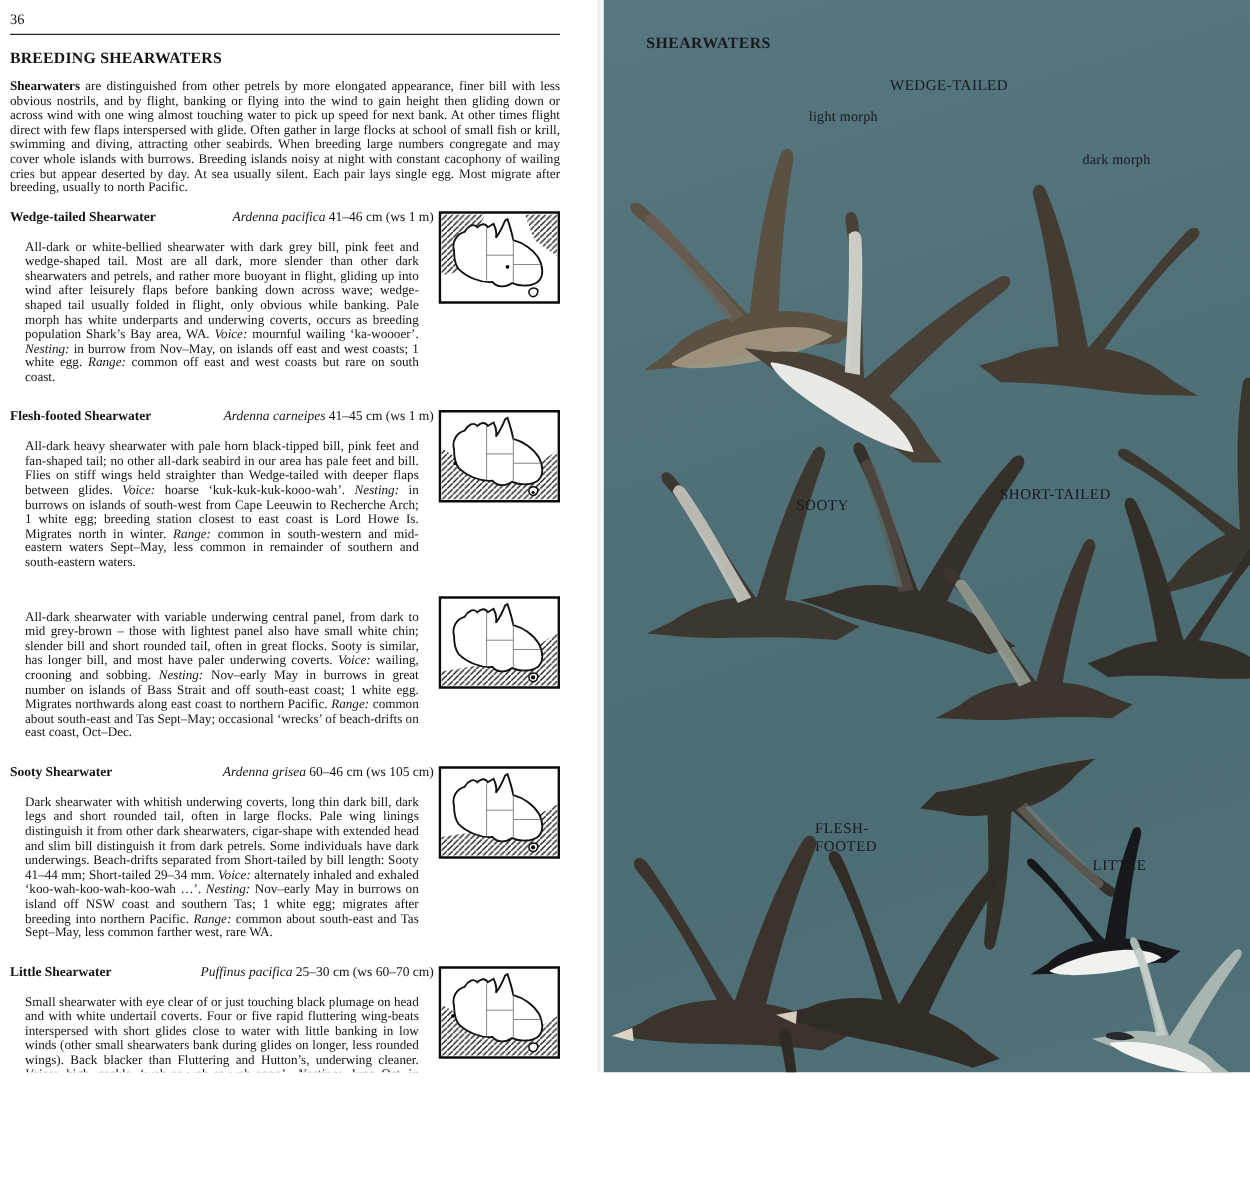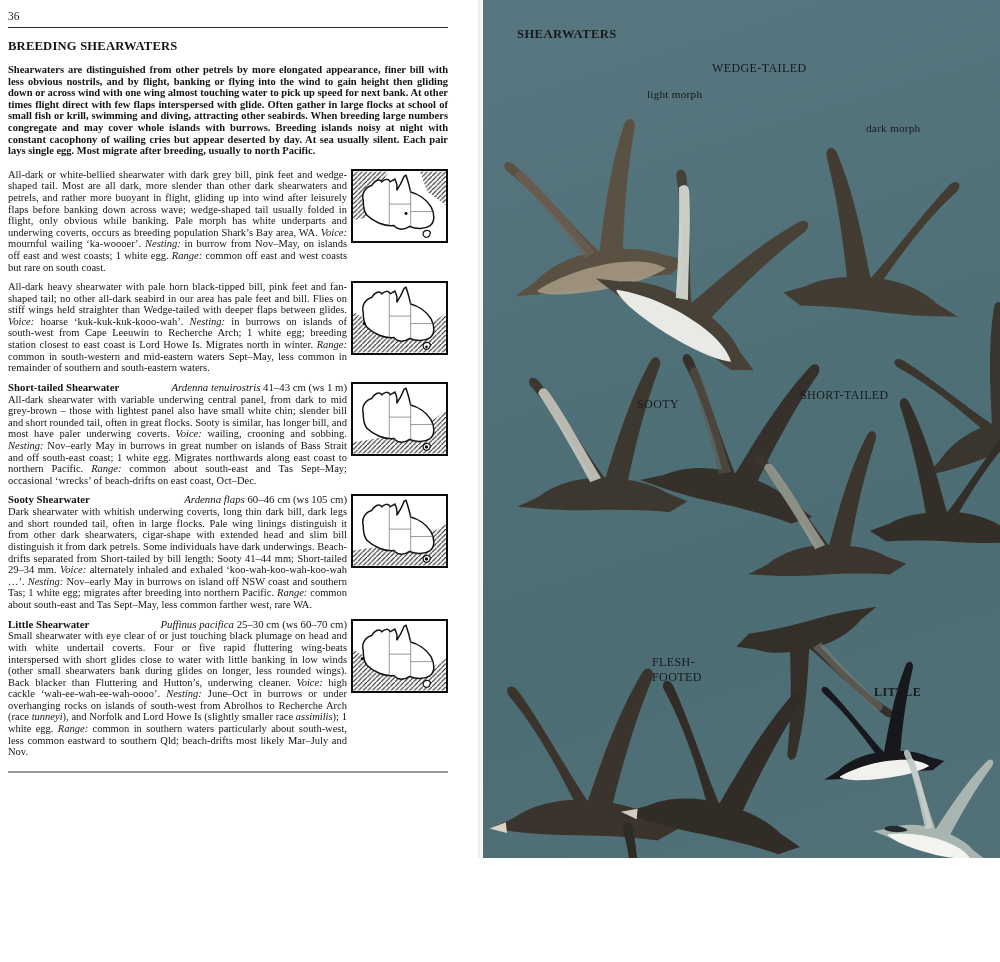--- a/index.html
+++ b/index.html
@@ -3,28 +3,28 @@
 <meta charset="utf-8">
 <style>
   html,body{margin:0;padding:0;background:#fff;}
   .canvas{position:relative;width:1000px;height:858px;background:#ffffff;overflow:hidden;
           font-family:"Liberation Serif",serif;color:#141414;}
   
   .left-page{position:absolute;left:8px;top:10px;width:440px;}
   .pagenum{font-size:11.5px;line-height:13px;}
   .toprule{border:none;border-top:1.7px solid #2a2a2a;margin:4px 0 11px 0;}
   .title{font-size:12.6px;font-weight:bold;letter-spacing:.2px;margin:1px 0 10px 0;}
-  .intro{font-size:10.5px;line-height:11.6px;text-align:justify;margin:0 0 12px 0;font-weight:bold;}
+  .intro{font-size:10.5px;line-height:11.6px;text-align:justify;margin:0 0 12px 0;}
   .species{display:flex;margin-bottom:8px;}
   .sp-txt{width:339px;}
   .sp-head{display:flex;justify-content:space-between;align-items:baseline;
            font-size:10.8px;line-height:11.8px;}
   .sp-name{font-weight:bold;}
   .sp-sci{white-space:nowrap;}
-  .sp-body{font-size:10.5px;line-height:11.6px;text-align:justify;margin:0;font-family:Liberation Serif, serif;}
+  .sp-body{font-size:10.5px;line-height:11.6px;text-align:justify;margin:12px;font-family:Liberation Serif, serif;}
   .mapcol{width:101px;display:flex;justify-content:flex-end;}
   .map{border:2px solid #0b0b0b;background:#fff;display:block;height:70px;}
   .botrule{border:none;border-top:2px solid #979797;margin-top:13px;}
   
   .plate{position:absolute;left:483px;top:0;width:517px;height:962px;overflow:hidden;
          background:linear-gradient(163deg,#587780 0%,#507078 38%,#4d6d74 62%,#537279 100%);}
   .plate svg.birds{position:absolute;left:0;top:0;}
   .plate-label{position:absolute;color:#17191c;font-size:12px;line-height:13px;
                letter-spacing:.4px;white-space:nowrap;}
   .plate-label.bold{font-weight:bold;font-size:12.6px;}
@@ -55,80 +55,84 @@
 <div class="canvas">
 
   <div class="left-page">
     <div class="pagenum">36</div>
     <hr class="toprule">
     <h1 class="title">BREEDING SHEARWATERS</h1>
     <p class="intro"><b>Shearwaters</b> are distinguished from other petrels by more elongated appearance, finer bill with less obvious nostrils, and by flight, banking or flying into the wind to gain height then gliding down or across wind with one wing almost touching water to pick up speed for next bank. At other times flight direct with few flaps interspersed with glide. Often gather in large flocks at school of small fish or krill, swimming and diving, attracting other seabirds. When breeding large numbers congregate and may cover whole islands with burrows. Breeding islands noisy at night with constant cacophony of wailing cries but appear deserted by day. At sea usually silent. Each pair lays single egg. Most migrate after breeding, usually to north Pacific.</p>
 
     <section class="species">
       <div class="sp-txt">
+        <div class="sp-head">
+          <span class="sp-name">Wedge-tailed Shearwater</span>
+          <span class="sp-sci"><i>Ardenna pacifica</i> <span>41–46 cm (ws 1 m)</span></span>
+        </div>
         <p class="sp-body">All-dark or white-bellied shearwater with dark grey bill, pink feet and wedge-shaped tail. Most are all dark, more slender than other dark shearwaters and petrels, and rather more buoyant in flight, gliding up into wind after leisurely flaps before banking down across wave; wedge-shaped tail usually folded in flight, only obvious while banking. Pale morph has white underparts and underwing coverts, occurs as breeding population Shark’s Bay area, WA. <i>Voice:</i> mournful wailing ‘ka-woooer’. <i>Nesting:</i> in burrow from Nov–May, on islands off east and west coasts; 1 white egg. <i>Range:</i> common off east and west coasts but rare on south coast.</p>
       </div>
       <div class="mapcol">
         <svg class="map" viewBox="0 0 100 74" width="93">
           <pattern id="h1" width="5" height="5" patternUnits="userSpaceOnUse">
               <path d="M0,5 L5,0" stroke="#1a1a1a" stroke-width="1.15"></path>
             </pattern>
           <rect width="100" height="74" fill="#fff"></rect>
           <polygon points="0,0 38,0 24,26 14,50 0,52" fill="url(#h1)"></polygon>
           <polygon points="72,0 100,0 100,36 80,22" fill="url(#h1)"></polygon>
           <use href="#aus"></use>
             <circle cx="57" cy="45" r="1.6" fill="#000"></circle>
         </svg>
       </div>
     </section>
 
     <section class="species">
       <div class="sp-txt">
+        <div class="sp-head">
+          <span class="sp-name">Flesh-footed Shearwater</span>
+          <span class="sp-sci"><i>Ardenna carneipes</i> <span>41–45 cm (ws 1 m)</span></span>
+        </div>
         <p class="sp-body">All-dark heavy shearwater with pale horn black-tipped bill, pink feet and fan-shaped tail; no other all-dark seabird in our area has pale feet and bill. Flies on stiff wings held straighter than Wedge-tailed with deeper flaps between glides. <i>Voice:</i> hoarse ‘kuk-kuk-kuk-kooo-wah’. <i>Nesting:</i> in burrows on islands of south-west from Cape Leeuwin to Recherche Arch; 1 white egg; breeding station closest to east coast is Lord Howe Is. Migrates north in winter. <i>Range:</i> common in south-western and mid-eastern waters Sept–May, less common in remainder of southern and south-eastern waters.</p>
       </div>
       <div class="mapcol">
         <svg class="map" viewBox="0 0 100 74" width="93">
           <pattern id="h2" width="5" height="5" patternUnits="userSpaceOnUse">
               <path d="M0,5 L5,0" stroke="#1a1a1a" stroke-width="1.15"></path>
             </pattern>
           <rect width="100" height="74" fill="#fff"></rect>
           <polygon points="0,30 16,40 44,53 70,52 100,32 100,74 0,74" fill="url(#h2)"></polygon>
           <use href="#aus"></use>
             <circle cx="12" cy="43" r="1.6" fill="#000"></circle>
             <circle cx="79" cy="68" r="1.4" fill="#000"></circle>
         </svg>
       </div>
     </section>
 
     <section class="species">
       <div class="sp-txt">
-        <div class="sp-head">
-          <span class="sp-name">Short-tailed Shearwater</span>
-          <span class="sp-sci"><i>Ardenna tenuirostris</i> <span>41–43 cm (ws 1 m)</span></span>
-        </div>
         <p class="sp-body">All-dark shearwater with variable underwing central panel, from dark to mid grey-brown – those with lightest panel also have small white chin; slender bill and short rounded tail, often in great flocks. Sooty is similar, has longer bill, and most have paler underwing coverts. <i>Voice:</i> wailing, crooning and sobbing. <i>Nesting:</i> Nov–early May in burrows in great number on islands of Bass Strait and off south-east coast; 1 white egg. Migrates northwards along east coast to northern Pacific. <i>Range:</i> common about south-east and Tas Sept–May; occasional ‘wrecks’ of beach-drifts on east coast, Oct–Dec.</p>
       </div>
       <div class="mapcol">
         <svg class="map" viewBox="0 0 100 74" width="93">
           <pattern id="h3" width="5" height="5" patternUnits="userSpaceOnUse">
               <path d="M0,5 L5,0" stroke="#1a1a1a" stroke-width="1.15"></path>
             </pattern>
           <rect width="100" height="74" fill="#fff"></rect>
           <polygon points="100,28 100,74 0,74 0,62 36,56 72,48" fill="url(#h3)"></polygon>
           <use href="#aus"></use>
             <circle cx="79" cy="67" r="1.8" fill="#000"></circle>
         </svg>
       </div>
     </section>
 
     <section class="species">
       <div class="sp-txt">
         <div class="sp-head">
           <span class="sp-name">Sooty Shearwater</span>
-          <span class="sp-sci"><i>Ardenna flaps</i> <span>60–46 cm (ws 105 cm)</span></span>
+          <span class="sp-sci"><i>Ardenna grisea</i> <span>60–46 cm (ws 105 cm)</span></span>
         </div>
         <p class="sp-body">Dark shearwater with whitish underwing coverts, long thin dark bill, dark legs and short rounded tail, often in large flocks. Pale wing linings distinguish it from other dark shearwaters, cigar-shape with extended head and slim bill distinguish it from dark petrels. Some individuals have dark underwings. Beach-drifts separated from Short-tailed by bill length: Sooty 41–44 mm; Short-tailed 29–34 mm. <i>Voice:</i> alternately inhaled and exhaled ‘koo-wah-koo-wah-koo-wah …’. <i>Nesting:</i> Nov–early May in burrows on island off NSW coast and southern Tas; 1 white egg; migrates after breeding into northern Pacific. <i>Range:</i> common about south-east and Tas Sept–May, less common farther west, rare WA.</p>
       </div>
       <div class="mapcol">
         <svg class="map" viewBox="0 0 100 74" width="93">
           <pattern id="h4" width="5" height="5" patternUnits="userSpaceOnUse">
               <path d="M0,5 L5,0" stroke="#1a1a1a" stroke-width="1.15"></path>
             </pattern>
           <rect width="100" height="74" fill="#fff"></rect>
           <polygon points="100,30 100,74 0,74 0,58 40,52 70,46" fill="url(#h4)"></polygon>
@@ -228,16 +232,16 @@
     </svg>
 
     <span class="plate-label bold" style="left:34px;top:28px;">SHEARWATERS</span>
     <span class="plate-label" style="left:229px;top:62px;">WEDGE-TAILED</span>
     <span class="plate-label morph" style="left:164px;top:88px;">light morph</span>
     <span class="plate-label morph" style="left:383px;top:122px;">dark morph</span>
     <span class="plate-label" style="left:154px;top:398px;">SOOTY</span>
     <span class="plate-label" style="left:317px;top:389px;font-family:Liberation Serif, serif;">SHORT-TAILED</span>
     <span class="plate-label" style="left:169px;top:656px;">FLESH-</span>
     <span class="plate-label" style="left:169px;top:671px;">FOOTED</span>
-    <span class="plate-label" style="left:391px;top:686px;font-weight:bold;">LITTLE</span>
+    <span class="plate-label" style="left:391px;top:686px;">LITTLE</span>
   </div>
 
 </div>
 
 </body></html>

